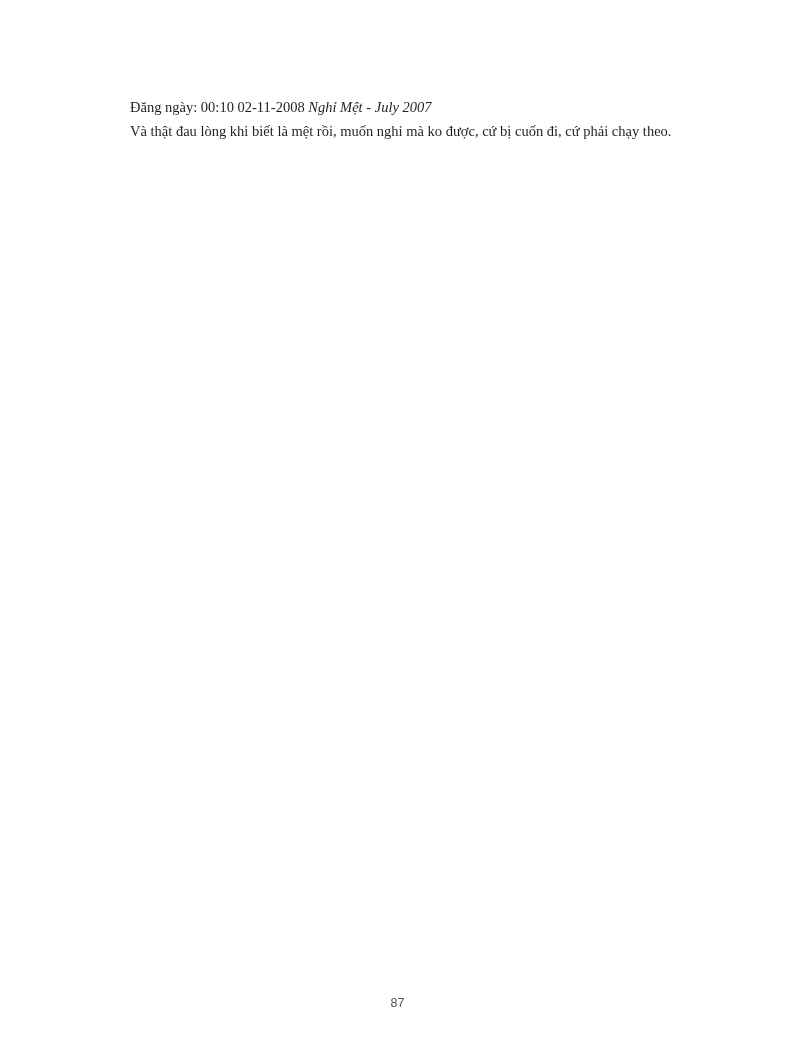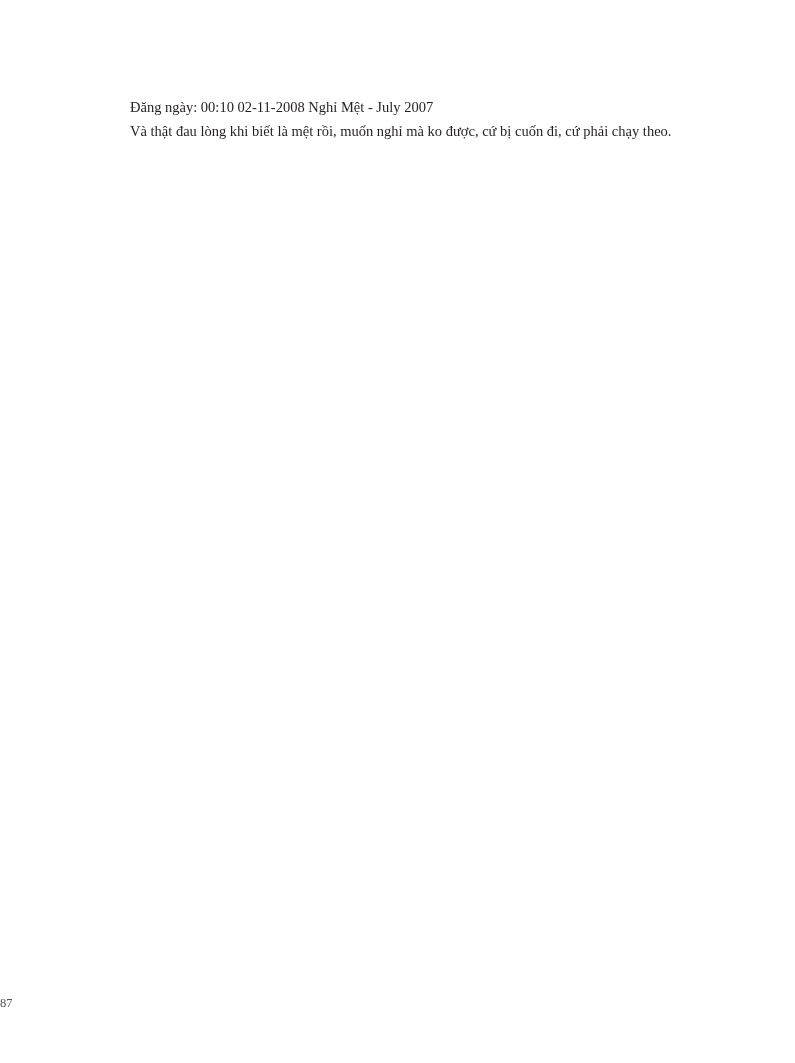--- a/index.html
+++ b/index.html
@@ -47,36 +47,38 @@
     margin: 0;
   }
   .meta-line {
     white-space: nowrap;
   }
   .meta-label {
     font-style: normal;
     margin-top: 28px;
   }
   .meta-source {
+    font-style: italic;
   }
   .body-line {
     margin: 0;
   }
   .body-para {
     margin: 0;
     width: 545px;
   }
   .page-number {
     position: absolute;
     left: 0;
     top: 996px;
     width: 795px;
+    text-align: center;
     font-size: 12.5px;
     color: #555555;
-    font-family: Liberation Serif, serif;
+    font-family: Liberation Sans, sans-serif;
   }
 </style>
 </head>
 <body>
 
 <div class="page">
 
   <div class="content">
 
 

